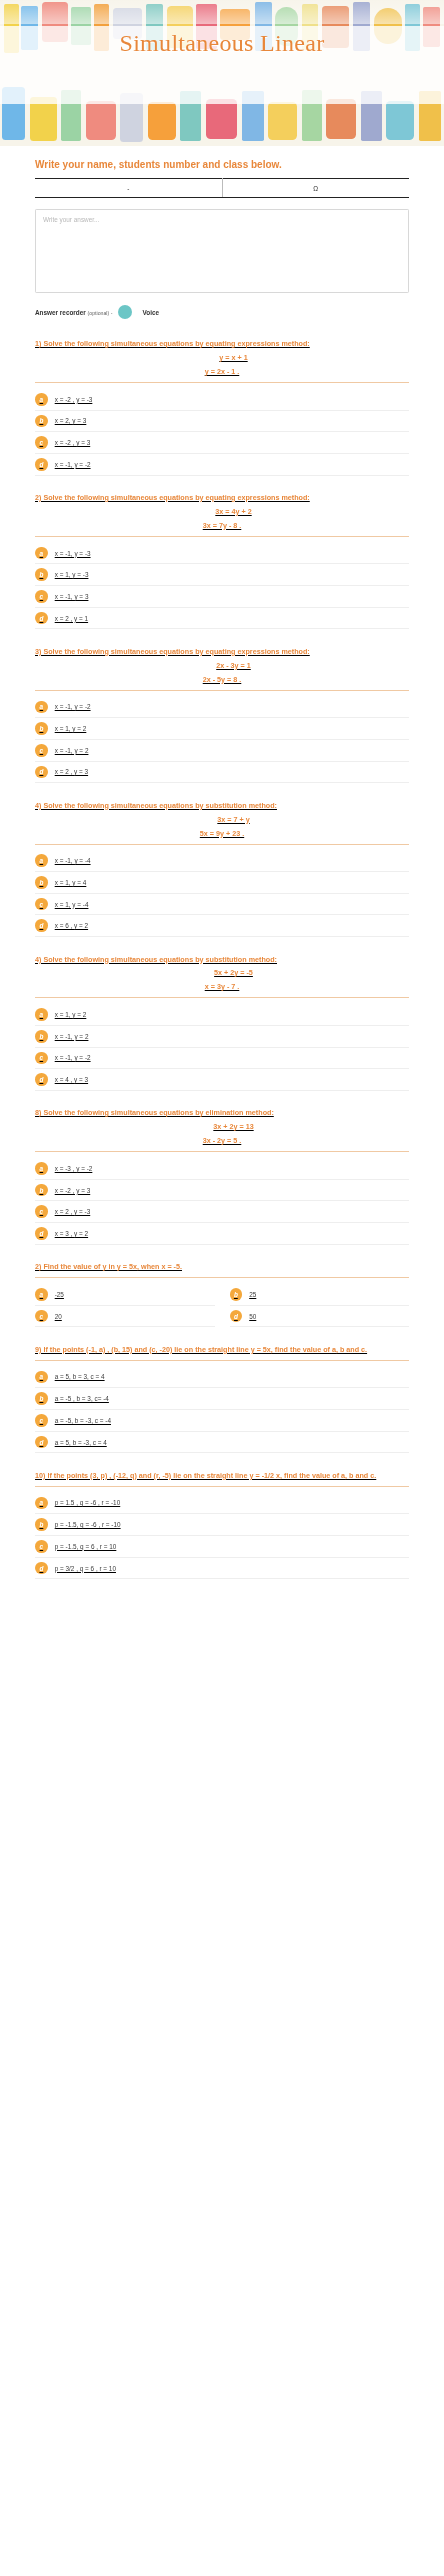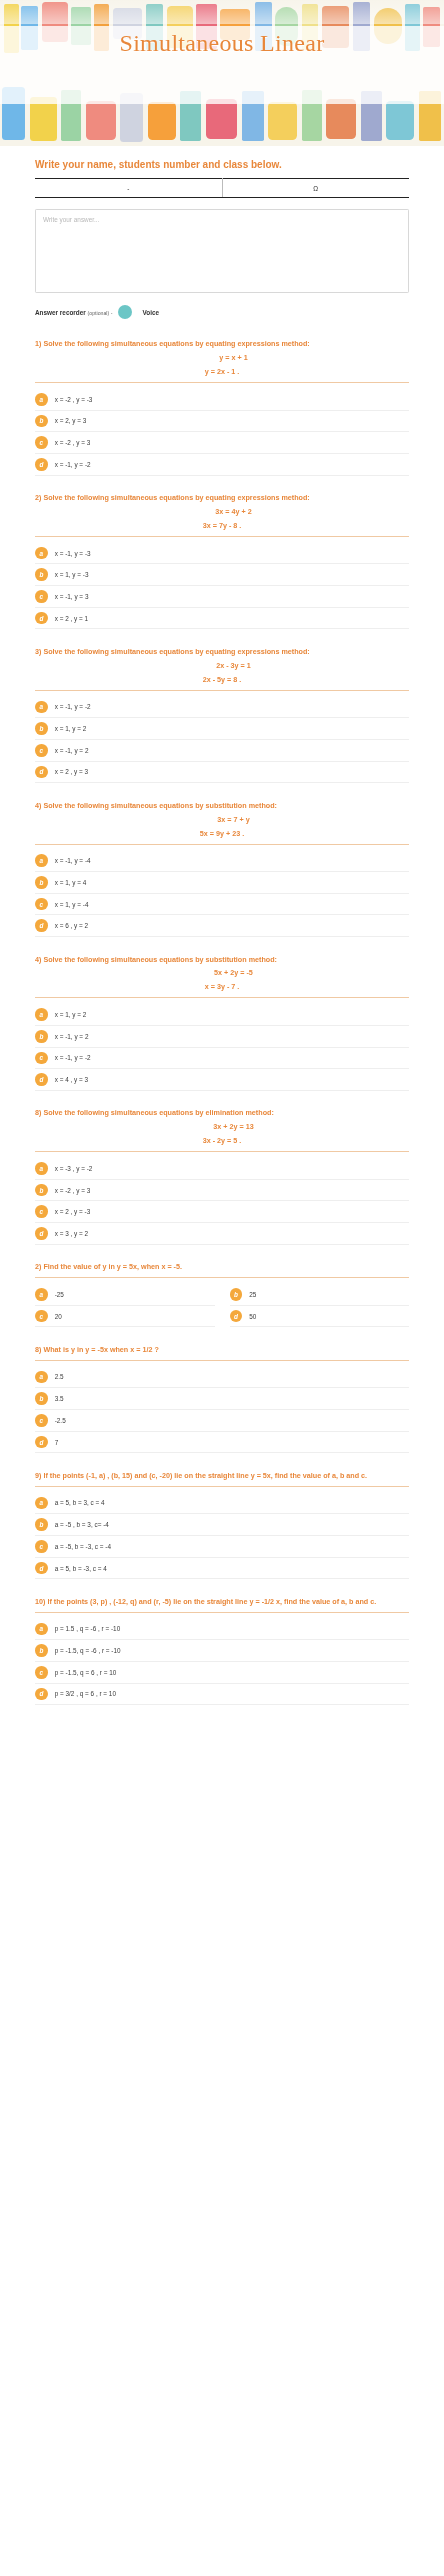--- a/index.html
+++ b/index.html
@@ -117,20 +117,21 @@
   .voice-label {
     font-size: 6.4px;
     font-weight: bold;
     color: #333;
     margin-left: 4.6px;
   }
 
   
   .q {
     margin-bottom: 17.4px;
+    text-decoration: underline;
   }
   .q-text {
     color: #e8873a;
     font-size: 7.2px;
     font-weight: bold;
     line-height: 1.45;
     margin-bottom: 3.5px;
   }
   .q-eq {
     display: block;
@@ -444,42 +445,20 @@
           <span class="bullet">c</span>
           <span class="opt-text">20</span>
         </div>
       <div class="opt">
           <span class="bullet">d</span>
           <span class="opt-text">50</span>
         </div>
     </div>
   </div>
 
-  <div class="q">
-    <div class="q-text">8) What is y in y = -5x when x = 1/2 ?</div>
-    <hr class="q-rule">
-    <div class="opts">
-      <div class="opt">
-          <span class="bullet">a</span>
-          <span class="opt-text">2.5</span>
-        </div>
-      <div class="opt">
-          <span class="bullet">b</span>
-          <span class="opt-text">3.5</span>
-        </div>
-      <div class="opt">
-          <span class="bullet">c</span>
-          <span class="opt-text">-2.5</span>
-        </div>
-      <div class="opt">
-          <span class="bullet">d</span>
-          <span class="opt-text">7</span>
-        </div>
-    </div>
-  </div>
 
   <div class="q">
     <div class="q-text">9) If the points (-1, a) , (b, 15) and (c, -20) lie on the straight line y = 5x, find the value of a, b and c.</div>
     <hr class="q-rule">
     <div class="opts">
       <div class="opt">
           <span class="bullet">a</span>
           <span class="opt-text">a = 5, b = 3, c = 4</span>
         </div>
       <div class="opt">

